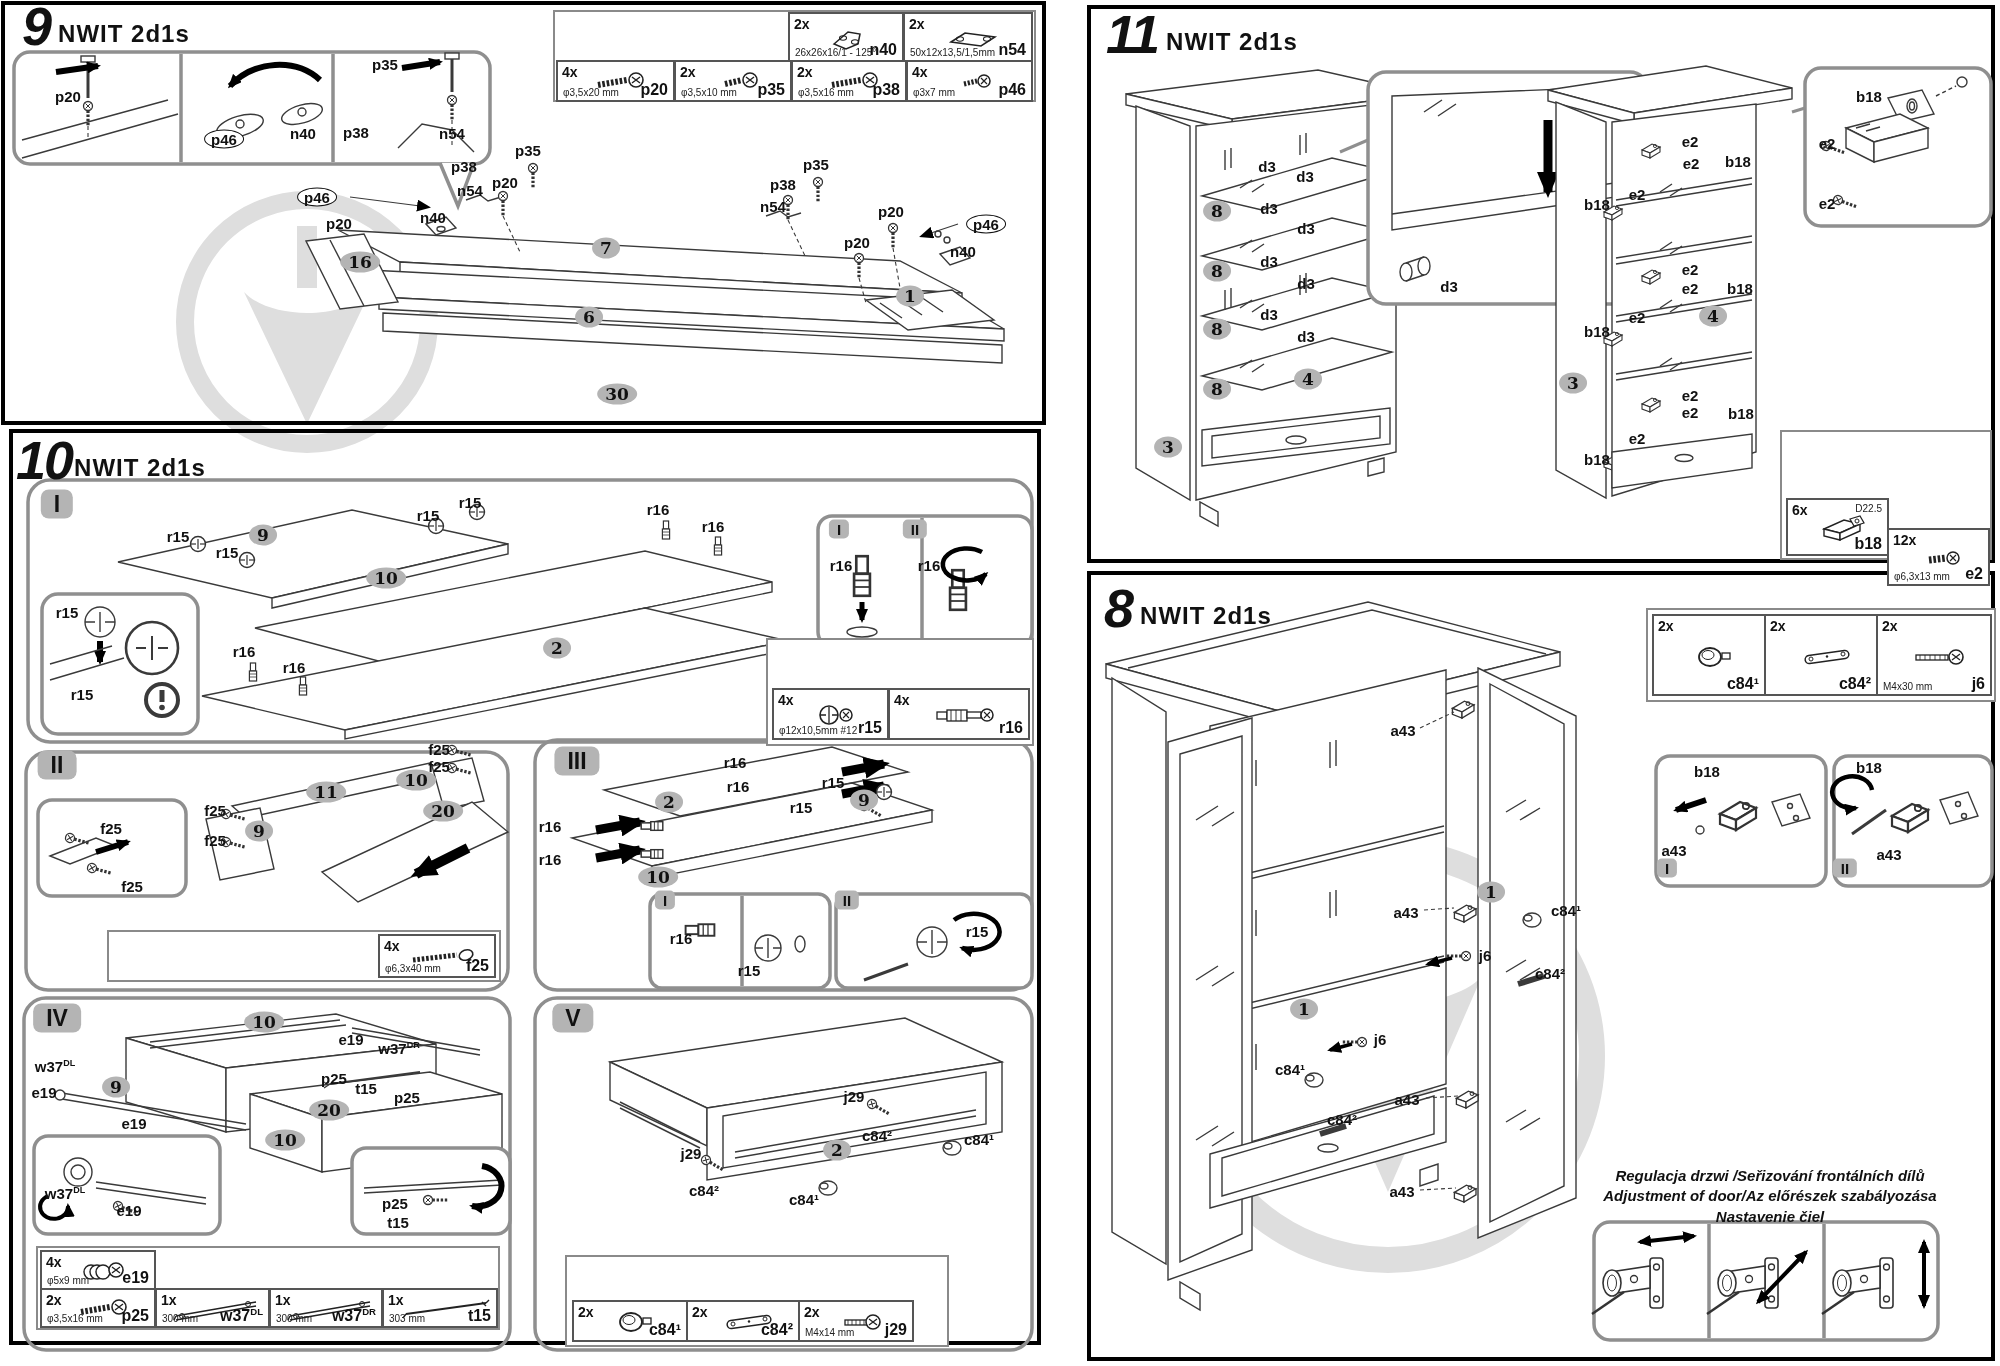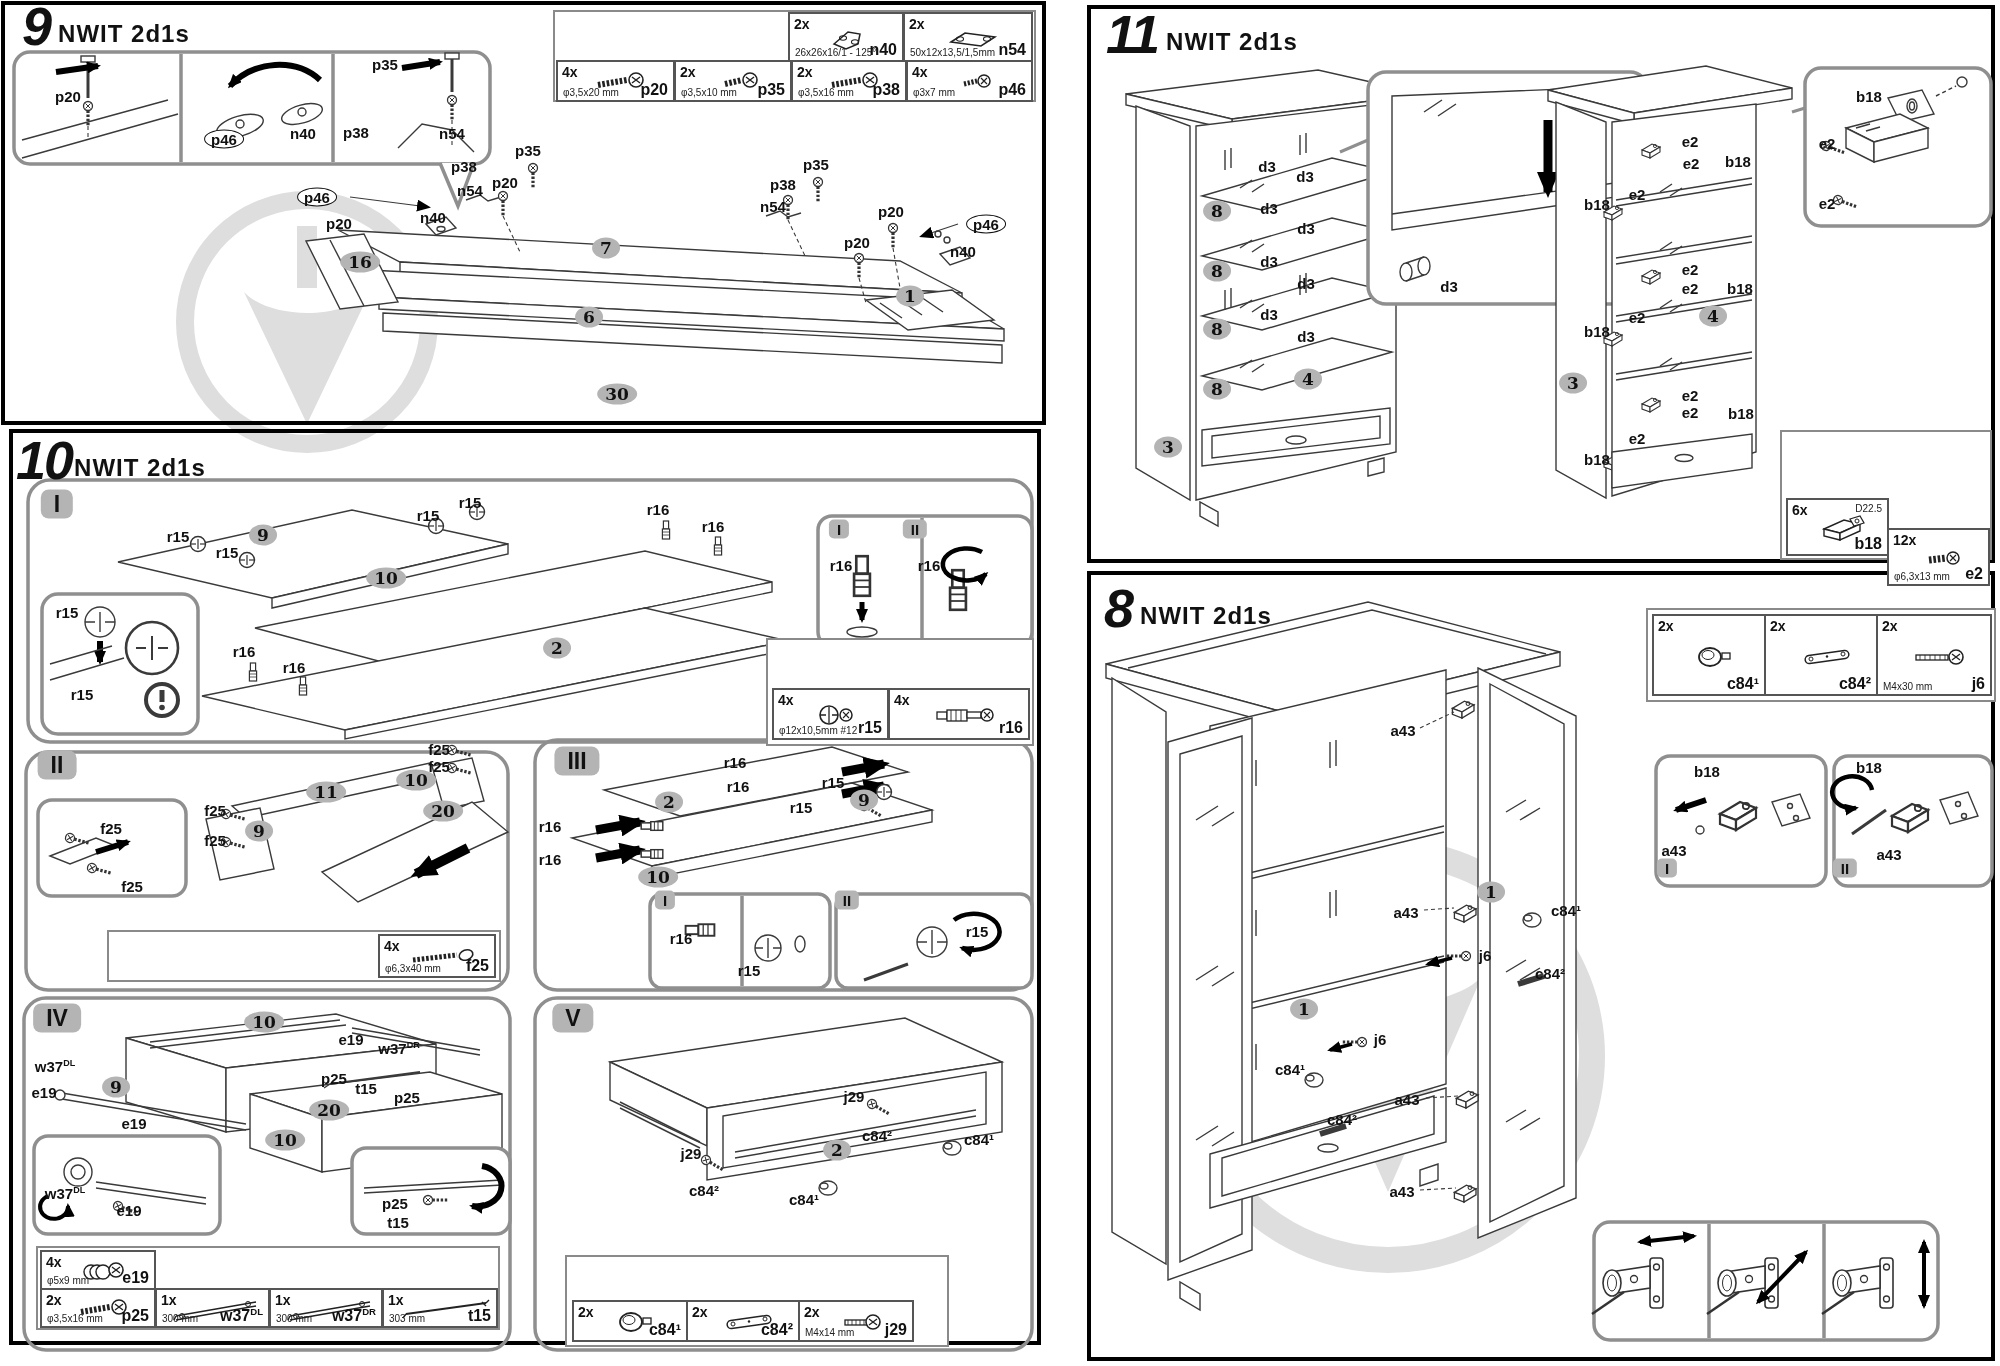--- a/index.html
+++ b/index.html
@@ -432,20 +432,25 @@
 </div>
 <div class="step-head" style="left:1106px;top:12px">
   <span class="step-num">11</span>
   <span class="step-model">NWIT 2d1s</span>
 </div>
 <div class="step-head" style="left:1104px;top:586px">
   <span class="step-num">8</span>
   <span class="step-model">NWIT 2d1s</span>
 </div>
 
+<div class="adj" style="left:1570px;top:1166px;width:400px">
+  <div>Regulacja drzwi /Seřizování frontálních dílů</div>
+  <div>Adjustment of door/Az előrészek szabályozása</div>
+  <div>Nastavenie čiel</div>
+</div>
 
 <div class="layer">
       <div class="pbox" style="left: 553px; top: 10px; width: 479px; height: 88px;"></div>
       <div class="pcell" style="left: 788px; top: 12px; width: 112px; height: 46px;">
         <span class="qty">2x</span>
         <svg class="icon" width="48" height="28" viewBox="0 0 48 28">
           <path d="M6,20 l14,-12 l12,2 l-2,10 l-12,5 Z" fill="#fff" stroke="#222" stroke-width="1.5"></path>
           <ellipse cx="15" cy="14" rx="3.5" ry="2.2" fill="none" stroke="#222" stroke-width="1.1"></ellipse>
           <ellipse cx="27" cy="18" rx="3.5" ry="2.2" fill="none" stroke="#222" stroke-width="1.1"></ellipse>
         </svg>

